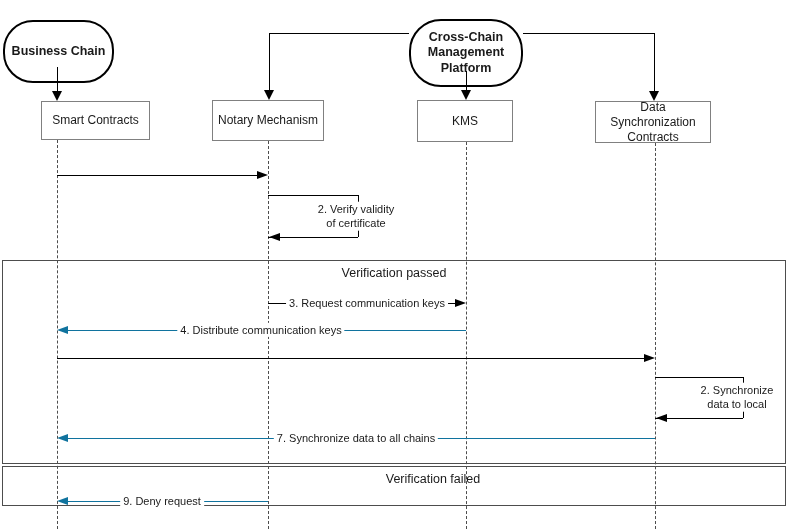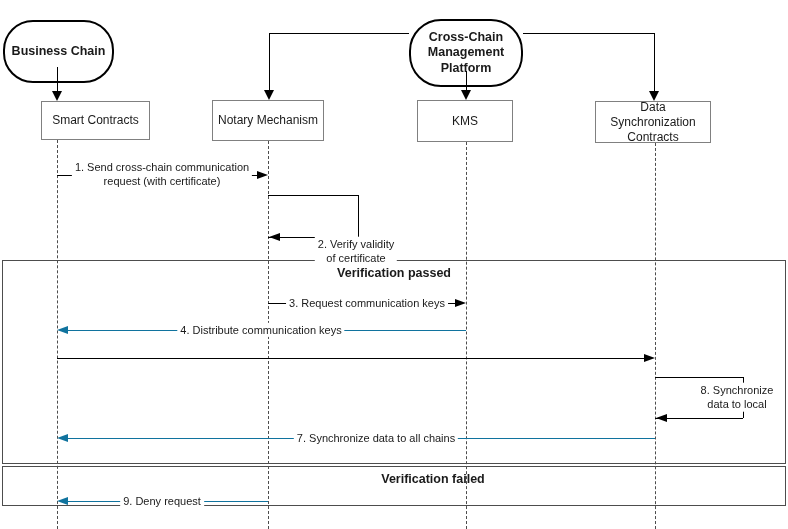--- a/index.html
+++ b/index.html
@@ -25,21 +25,21 @@
     display:flex;align-items:center;justify-content:center;text-align:center;
     font-size:12px;line-height:1.25;box-sizing:border-box;
   }
   .hline{position:absolute;height:1px;background:var(--arrow-black);}
   .vline{position:absolute;width:1px;background:var(--arrow-black);}
   .hline.blue{background:var(--arrow-blue);}
   .lifeline{position:absolute;width:0;border-left:1px dashed var(--lifeline);}
   .frame{position:absolute;border:1px solid var(--frame-border);background:transparent;box-sizing:border-box;}
   .frame-title{
     position:absolute;width:100%;top:5px;text-align:center;
-    font-weight:bold;font-size:12.5px;
+    font-weight:normal;font-size:12.5px;
   }
   .msg-label{
     position:absolute;transform:translate(-50%,-50%);
     background:#ffffff;padding:0 3px;text-align:center;
     font-size:11px;line-height:1.3;white-space:nowrap;
   }
   .ah{position:absolute;width:0;height:0;}
   .ah-right{border-top:4px solid transparent;border-bottom:4px solid transparent;border-left:11px solid var(--arrow-black);}
   .ah-left{border-top:4px solid transparent;border-bottom:4px solid transparent;border-right:11px solid var(--arrow-black);}
   .ah-left.blue{border-right-color:var(--arrow-blue);}
@@ -98,55 +98,51 @@
   </div>
   <div class="actor-box" style="left:595px;top:101px;width:116px;height:42px;">
     <span>
       <span>Data Synchronization</span><br>
       <span>Contracts</span>
     </span>
   </div>
 
   <div class="hline" style="left:57px;top:175px;width:200px;"></div>
   <div class="ah ah-right" style="left:257px;top:171px;"></div>
-  <div class="msg-label" style="left:162px;top:174px;">
-    <span>1. Send cross-chain communication</span><br>
-    <span>request (with certificate)</span>
-  </div>
 
   <div class="hline" style="left:268px;top:195px;width:90px;"></div>
   <div class="vline" style="left:358px;top:195px;height:42px;"></div>
   <div class="hline" style="left:268px;top:237px;width:90px;"></div>
   <div class="ah ah-left" style="left:269px;top:233px;"></div>
-  <div class="msg-label" style="left:356px;top:216px;margin-top:35px;">
+  <div class="msg-label" style="left:356px;top:216px;">
     <span>2. Verify validity</span><br>
     <span>of certificate</span>
   </div>
 
   <div class="hline" style="left:268px;top:303px;width:187px;"></div>
   <div class="ah ah-right" style="left:455px;top:299px;"></div>
   <div class="msg-label" style="left:367px;top:303px;">3. Request communication keys</div>
 
   <div class="hline blue" style="left:68px;top:330px;width:398px;"></div>
   <div class="ah ah-left blue" style="left:57px;top:326px;"></div>
   <div class="msg-label" style="left:261px;top:330px;">4. Distribute communication keys</div>
 
   <div class="hline" style="left:57px;top:358px;width:587px;"></div>
   <div class="ah ah-right" style="left:644px;top:354px;"></div>
 
   <div class="hline" style="left:655px;top:377px;width:88px;"></div>
   <div class="vline" style="left:743px;top:377px;height:41px;"></div>
   <div class="hline" style="left:655px;top:418px;width:88px;"></div>
   <div class="ah ah-left" style="left:656px;top:414px;"></div>
   <div class="msg-label" style="left:737px;top:397px;">
-    <span>8. Synchronize</span><br>
+    <span>2. Synchronize</span><br>
     <span>data to local</span>
   </div>
 
   <div class="hline blue" style="left:68px;top:438px;width:587px;"></div>
   <div class="ah ah-left blue" style="left:57px;top:434px;"></div>
-  <div class="msg-label" style="left:356px;top:438px;margin-left:20px;">7. Synchronize data to all chains</div>
+  <div class="msg-label" style="left:356px;top:438px;">7. Synchronize data to all chains</div>
 
   <div class="hline blue" style="left:68px;top:501px;width:200px;"></div>
   <div class="ah ah-left blue" style="left:57px;top:497px;"></div>
   <div class="msg-label" style="left:162px;top:501px;">9. Deny request</div>
 
 </div>
 
 </body></html>

